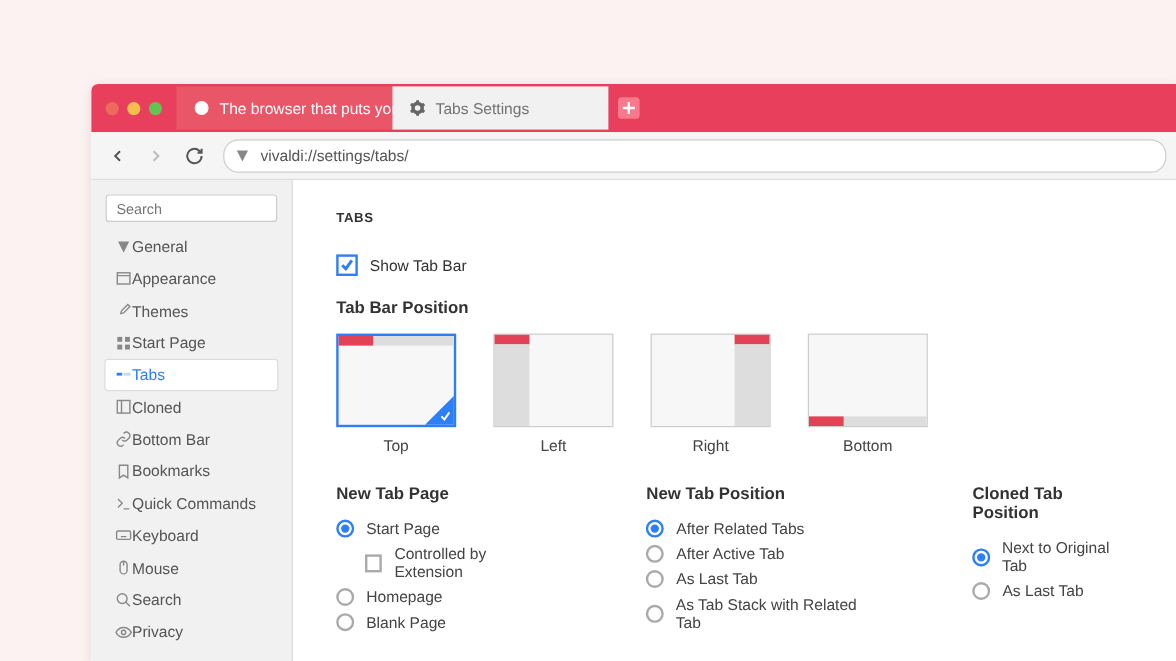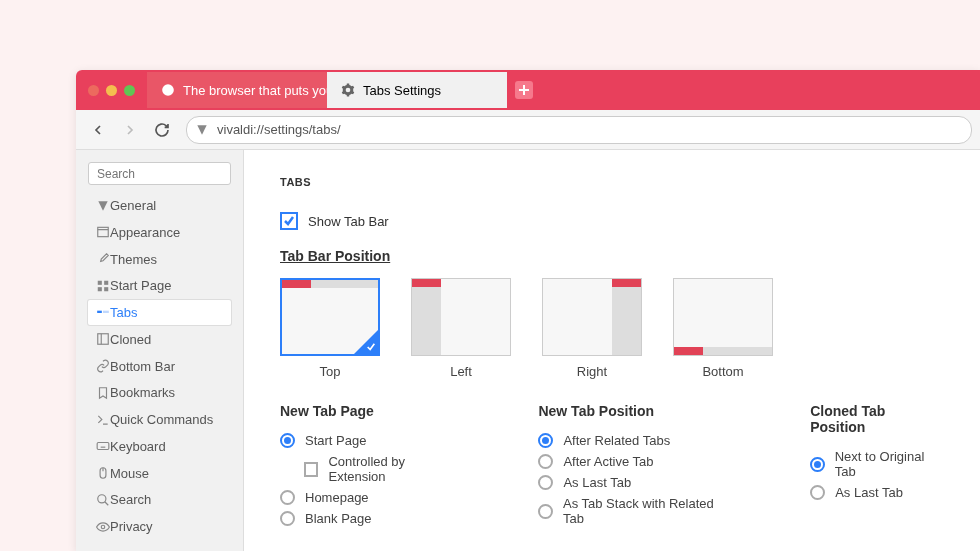--- a/index.html
+++ b/index.html
@@ -10,21 +10,21 @@
 .titlebar { height: 40px; background: #e8405c; display: flex; align-items: center; }
 .traffic { display: flex; gap: 7px; padding: 0 12px; }
 .dot { width: 11px; height: 11px; border-radius: 50%; }
 .dot.red { background: #ec6a5e; }
 .dot.yellow { background: #f4be4f; }
 .dot.green { background: #61c554; }
 
 .tabs-row { display: flex; align-items: center; height: 100%; }
 .tab { height: 36px; display: flex; align-items: center; padding: 0 14px; gap: 8px; font-size: 13px; cursor: pointer; }
 .tab.inactive { background: #e95667; color: #fff; width: 180px; overflow: hidden; white-space: nowrap; }
-.tab.active { background: #f1f1f1; color: #000000; width: 180px; }
+.tab.active { background: #f1f1f1; color: #737373; width: 180px; }
 .tab-icon { width: 14px; height: 14px; flex-shrink: 0; }
 .newtab { width: 18px; height: 18px; background: #f6798c; border-radius: 3px; display: flex; align-items: center; justify-content: center; margin-left: 8px; }
 .newtab svg { width: 12px; height: 12px; }
 
 .toolbar { height: 40px; background: #f5f5f5; border-bottom: 1px solid #ddd; display: flex; align-items: center; padding: 0 8px; gap: 4px; }
 .navbtn { width: 28px; height: 28px; display: flex; align-items: center; justify-content: center; cursor: pointer; }
 .navbtn.disabled { opacity: 0.35; }
 .urlbar { flex: 1; height: 28px; background: #fff; border: 1px solid #ccc; border-radius: 13px; display: flex; align-items: center; padding: 0 8px; gap: 8px; margin-left: 6px; }
 .urlbar-icon { width: 14px; height: 14px; }
 .urlbar input { border: none; outline: none; flex: 1; font-size: 13px; color: #555; background: transparent; }
@@ -37,21 +37,21 @@
 .side-item.active { background: #fff; color: #2d7ff9; font-weight: 500; box-shadow: 0 0 0 1px #ddd; }
 .side-item .icon { width: 14px; height: 14px; display: flex; align-items: center; justify-content: center; }
 
 .content { flex: 1; padding: 26px 36px; overflow: auto; }
 .section-title { font-size: 11px; font-weight: 700; letter-spacing: 0.5px; color: #333; margin-bottom: 24px; }
 
 .field-row { display: flex; align-items: center; gap: 10px; margin-bottom: 18px; }
 .checkbox { width: 18px; height: 18px; border: 2px solid #2d7ff9; display: flex; align-items: center; justify-content: center; cursor: pointer; }
 .checkbox.checked svg { width: 12px; height: 12px; }
 
-.sub-title { font-size: 14px; font-weight: 600; color: #333; margin-bottom: 14px; text-decoration: underline; }
+.sub-title { font-size: 14px; font-weight: 600; color: #333; margin-bottom: 14px; }
 
 .position-row { display: flex; gap: 31px; margin-bottom: 10px; }
 .pos-card { width: 100px; cursor: pointer; }
 .pos-preview { width: 100px; height: 78px; border: 1px solid #ccc; background: #f7f7f7; position: relative; }
 .pos-card.selected .pos-preview { border: 2px solid #2d7ff9; }
 .pos-card.selected .corner { position: absolute; bottom: 0; right: 0; width: 0; height: 0; border-style: solid; border-width: 0 0 24px 24px; border-color: transparent transparent #2d7ff9 transparent; }
 .pos-card.selected .corner-check { position: absolute; bottom: 2px; right: 2px; color: #fff; }
 .pos-label { text-align: center; margin-top: 8px; font-size: 13px; color: #444; }
 
 .pos-preview .bar { position: absolute; background: #e14256; }

